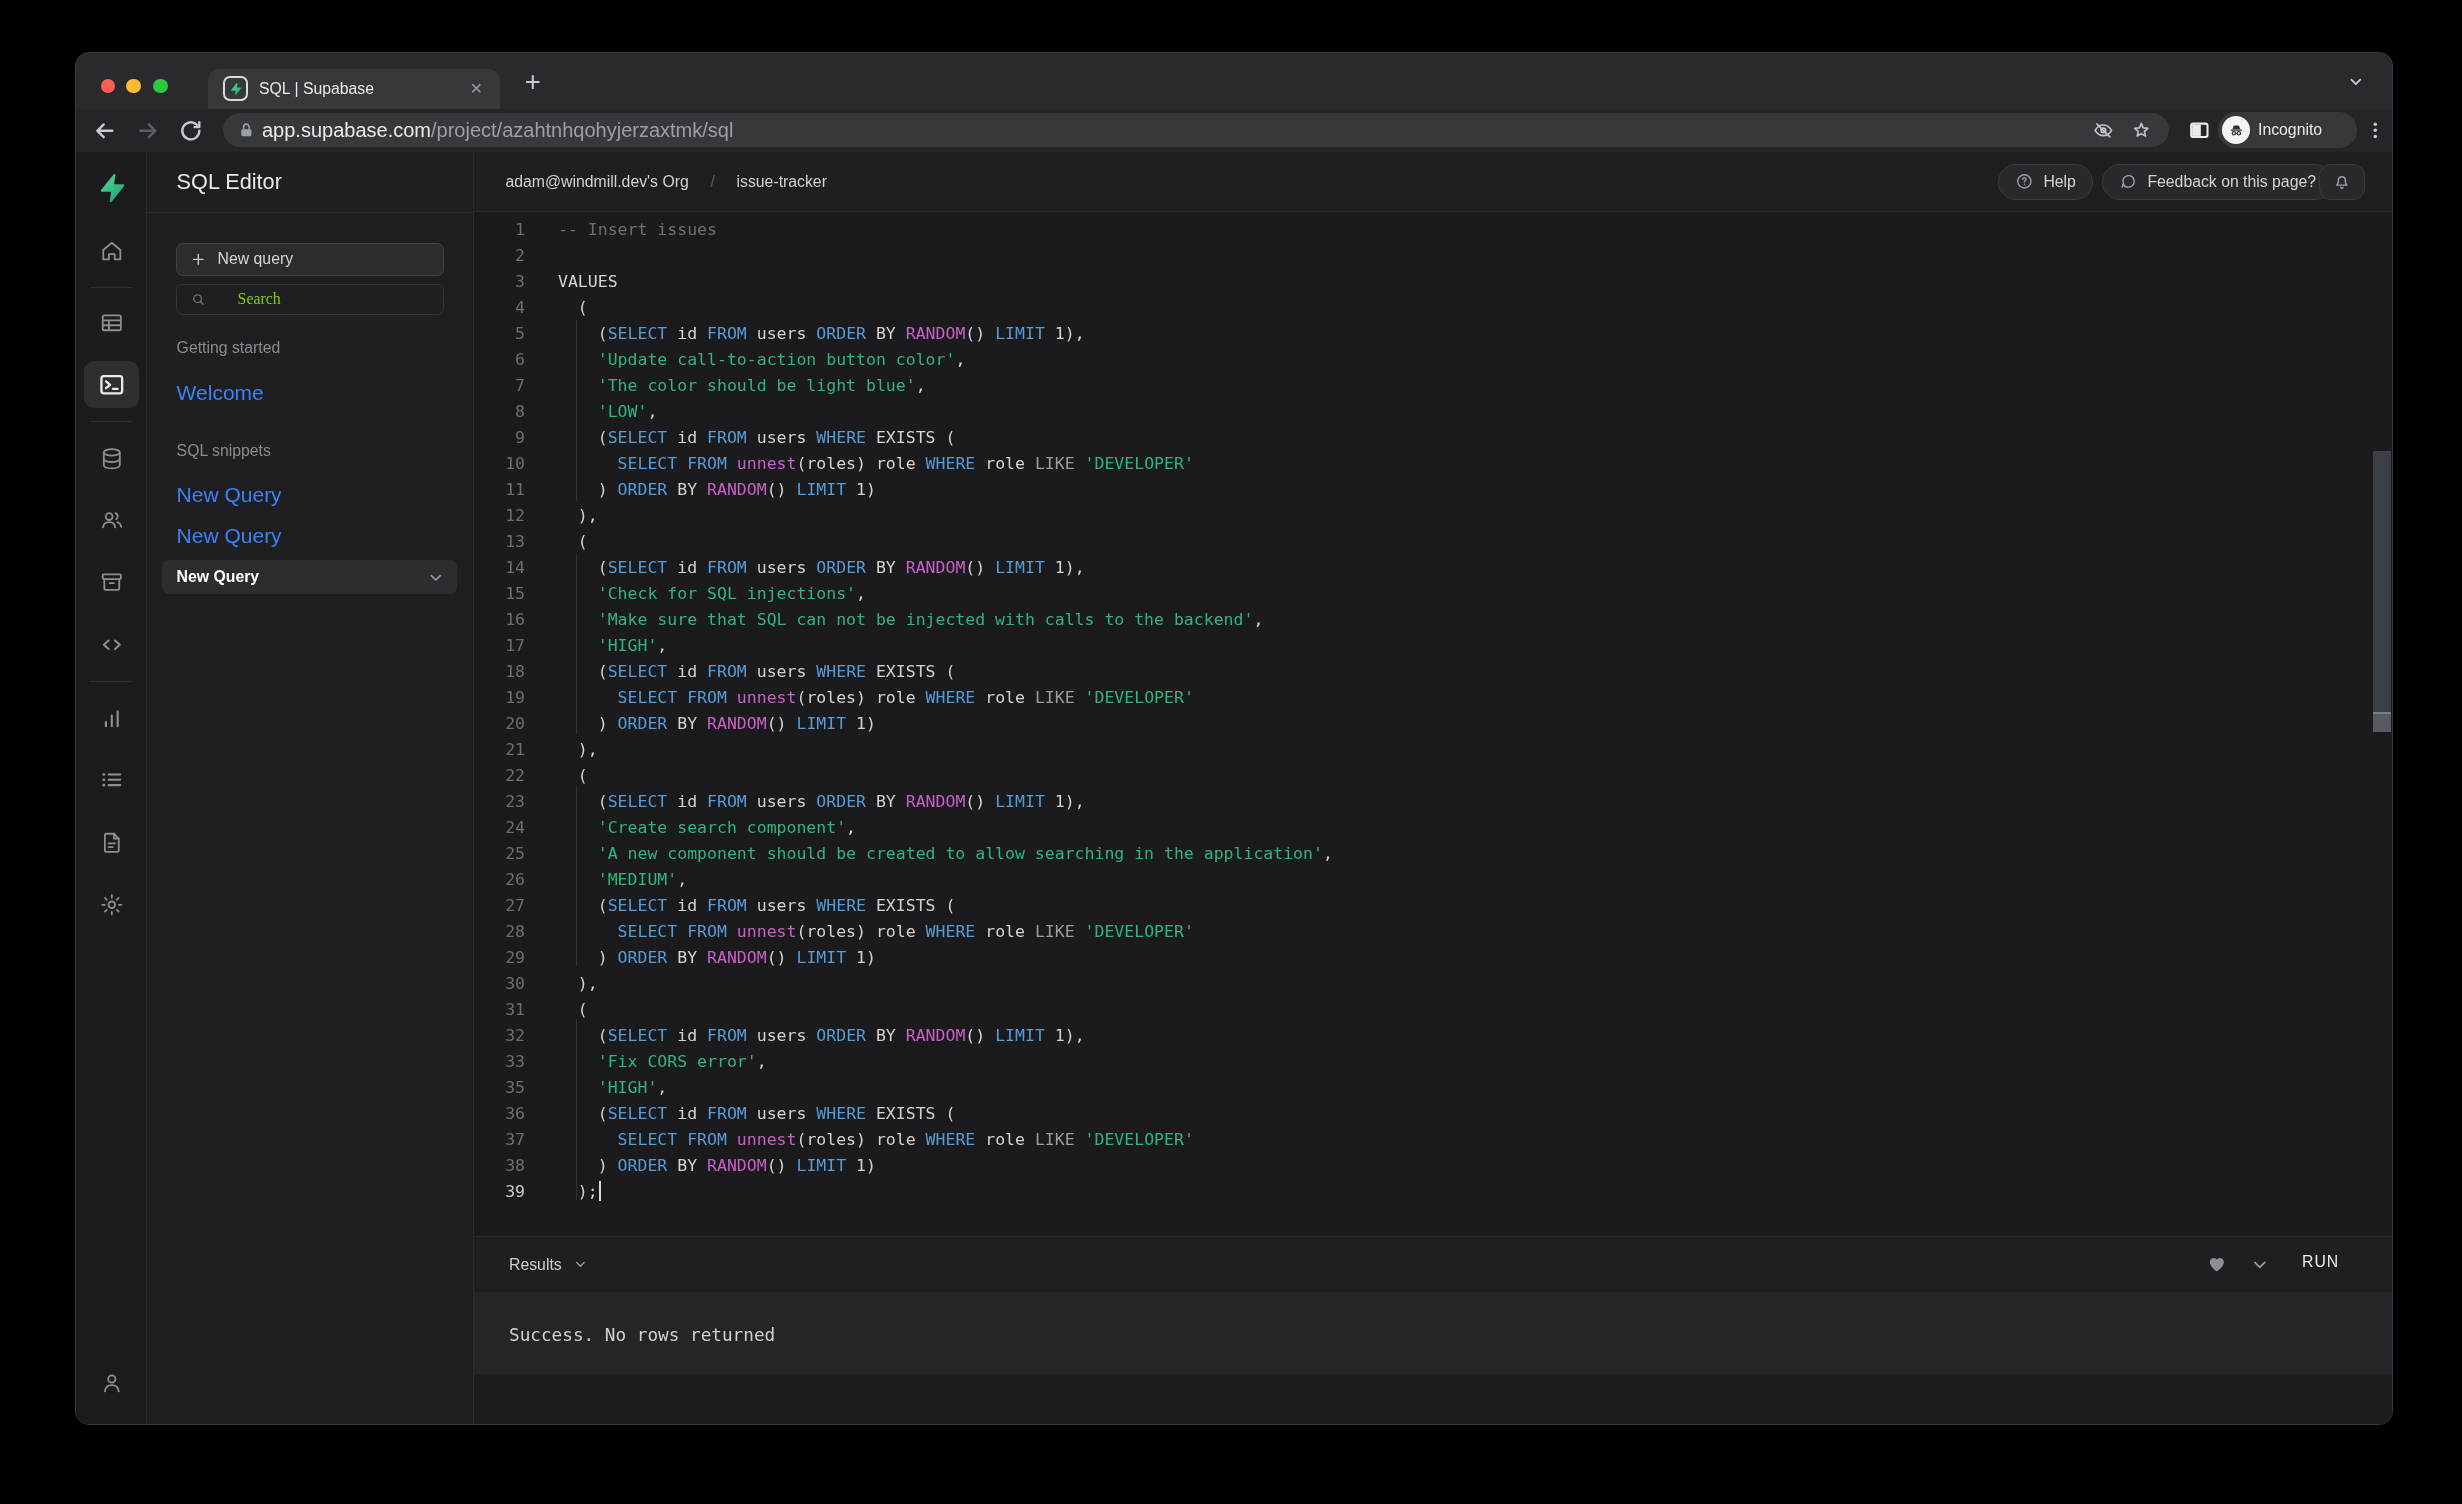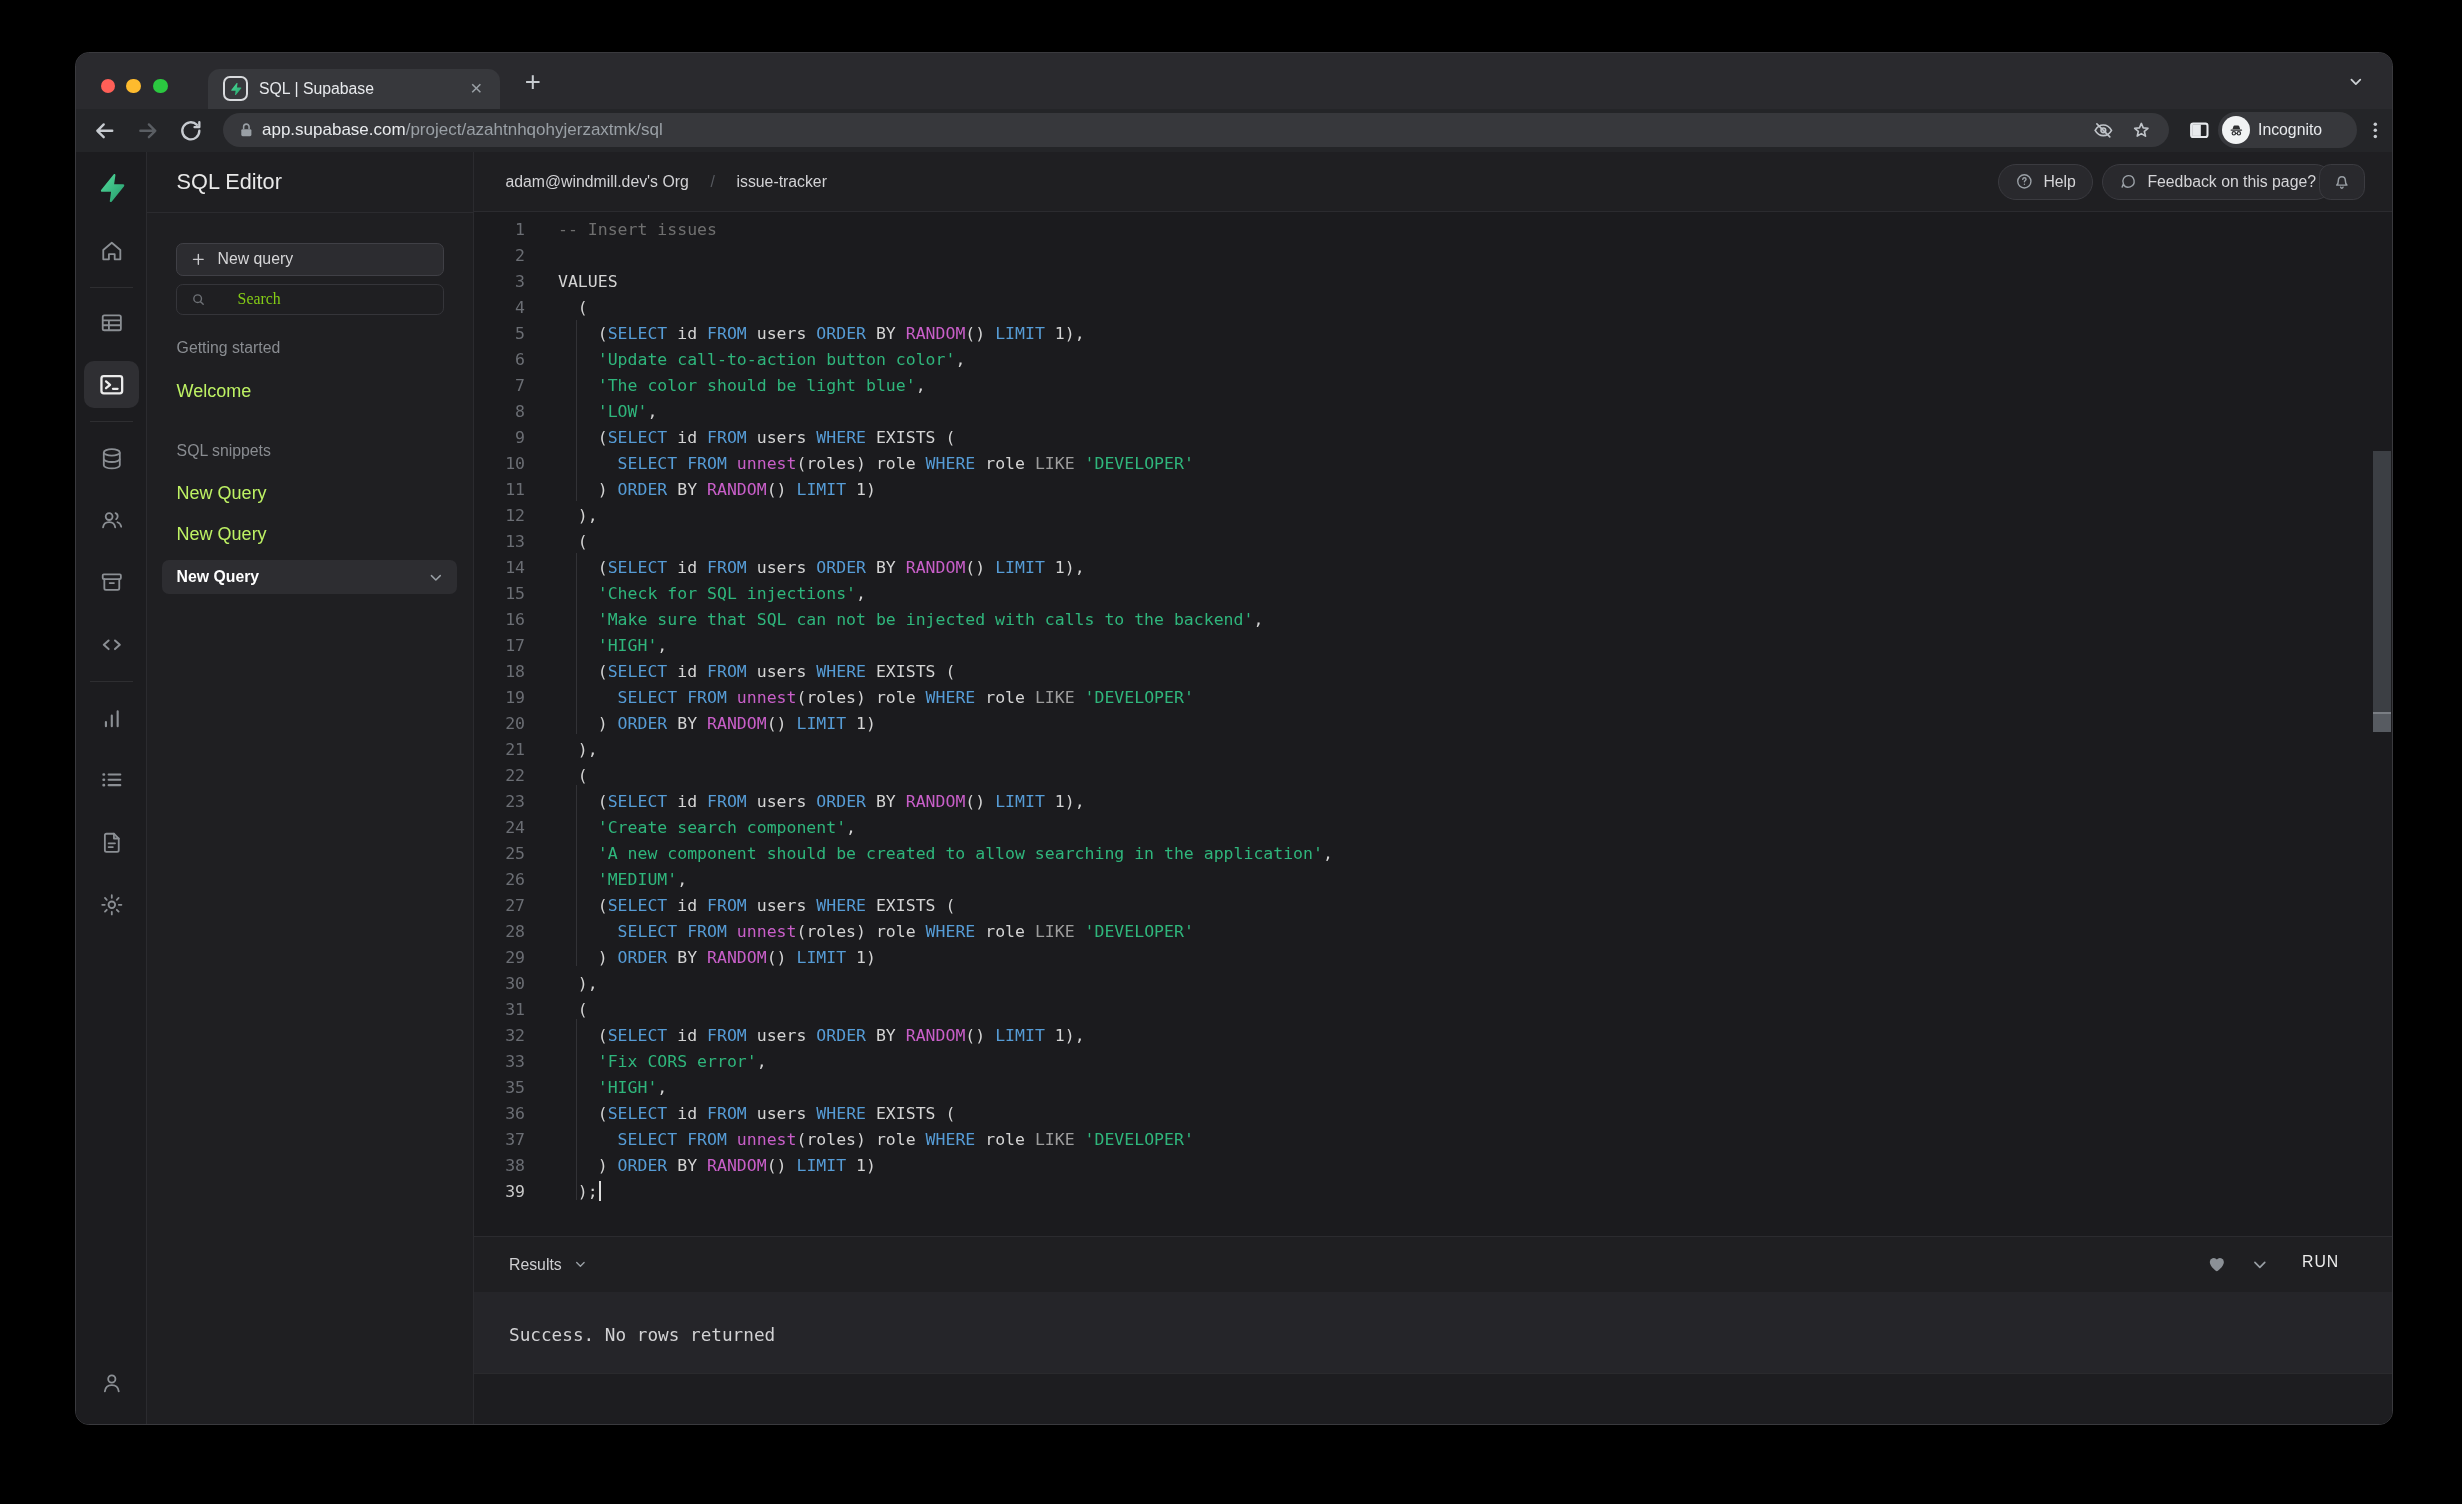--- a/index.html
+++ b/index.html
@@ -23,21 +23,21 @@
     font-size:27.6px;font-weight:300;line-height:29.6px;text-align:center;}
   #strip-chevron{position:absolute;right:27.6px;top:19.7px;color:#cdd1d5;}
   
   #toolbar{position:absolute;left:0;top:56px;width:100%;height:42px;background:#242528;}
   .navic{position:absolute;top:8.9px;width:25.6px;height:25.6px;}
   #nav-back{left:15.8px;color:#c7cbd0;}
   #nav-forward{left:59px;color:#5a5e63;}
   #nav-reload{left:102px;color:#c7cbd0;}
   #omnibox{position:absolute;left:147px;top:3.9px;width:1946px;height:34px;background:#37383c;border-radius:17.7px;}
   #lock-icon{position:absolute;left:13.8px;top:7.9px;color:#9aa0a6;}
-  #url{position:absolute;left:39px;top:0;height:34px;line-height:34px;font-size:17px;white-space:nowrap;}
+  #url{position:absolute;left:39px;top:0;height:34px;line-height:34px;font-size:20px;white-space:nowrap;}
   #url .domain{color:#e8eaed;}
   #url .path{color:#9aa0a6;}
   #eyeoff-icon{position:absolute;right:55px;top:6.9px;color:#c0c4c9;}
   #star-icon{position:absolute;right:17.7px;top:6.9px;color:#c0c4c9;}
   #panel-icon{position:absolute;left:2111px;top:8.9px;color:#e8eaed;}
   #incognito-badge{position:absolute;left:2142px;top:3px;width:139px;height:36px;background:#37383c;border-radius:18.7px;}
   #incognito-avatar{position:absolute;left:3.9px;top:3.9px;width:28.6px;height:28.6px;border-radius:50%;background:#f1f3f4;
     display:flex;align-items:center;justify-content:center;color:#2f3033;}
   #incognito-label{position:absolute;left:40px;top:0;height:36px;line-height:36px;font-size:15.8px;color:#e8eaed;}
   #menu-dots{position:absolute;left:2287px;top:8.9px;color:#c7cbd0;}
@@ -54,21 +54,21 @@
   #sidebar-div{position:absolute;left:0;top:60px;width:100%;height:1px;background:#2b2b2f;}
   #new-query-btn{position:absolute;left:28.6px;top:91px;width:268px;height:32.5px;background:#2c2c30;border:1px solid #404046;
     border-radius:6.9px;box-sizing:border-box;color:#d6d6d8;}
   #new-query-btn .plus{position:absolute;left:13.8px;top:6.9px;color:#c9c9cc;}
   #new-query-btn .lbl{position:absolute;left:41px;top:0;height:30.5px;line-height:30.5px;font-size:15.8px;}
   #search-box{position:absolute;left:28.6px;top:132px;width:268px;height:30.5px;border:1px solid #35353a;
     border-radius:6.9px;box-sizing:border-box;}
   #search-box .mag{position:absolute;left:13.8px;top:5.9px;color:#6d7075;}
   #search-box .ph{position:absolute;left:61px;top:0;height:28.6px;line-height:28.6px;font-size:15.8px;color:#84cc16;font-family:Liberation Serif, serif;}
   .side-section{position:absolute;left:29.6px;font-size:15.8px;color:#898c91;}
-  .side-item{position:absolute;left:29.6px;font-size:18px;color:#bef264;}
+  .side-item{position:absolute;left:29.6px;font-size:21px;color:#3b82f6;}
   #active-snippet{position:absolute;left:14.8px;top:408px;width:295px;height:34px;background:#2d2d31;border-radius:6.9px;}
   #active-snippet .lbl{position:absolute;left:14.8px;top:0;height:34px;line-height:34px;font-size:15.8px;font-weight:700;color:#fff;}
   #active-snippet .chev{position:absolute;right:11.8px;top:8.9px;color:#9aa0a6;}
   
   #main{position:absolute;left:398px;top:0;width:1920px;height:1275px;}
   #mheader{position:absolute;left:0;top:0;width:100%;height:60px;background:#1f1f22;border-bottom:1px solid #2b2b2f;box-sizing:border-box;}
   #breadcrumb{position:absolute;left:31.5px;top:0;height:59px;display:flex;align-items:center;gap:21.7px;font-size:15.8px;}
   #breadcrumb .org,#breadcrumb .proj{color:#d2d2d5;}
   #breadcrumb .sep{color:#55585e;}
   .hbtn{position:absolute;top:11.8px;height:36px;background:#29292d;border:1px solid #3b3b40;border-radius:18.7px;

